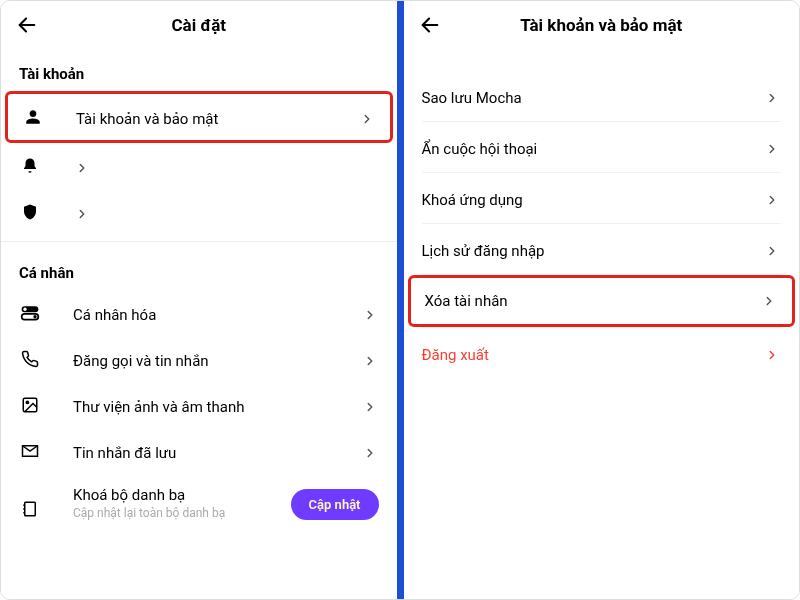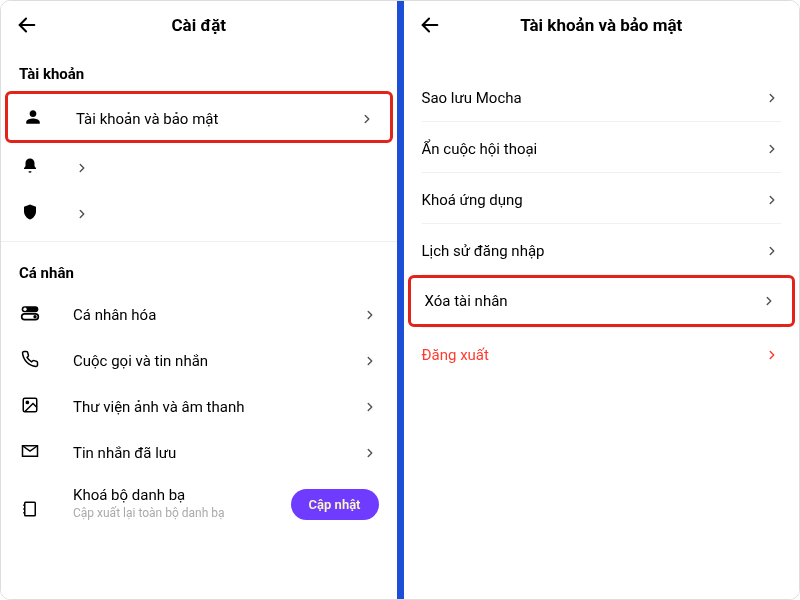--- a/index.html
+++ b/index.html
@@ -209,21 +209,21 @@
           </svg>
       </span>
     </div>
 
     <div class="row">
       <span class="icon">
         <svg width="18" height="18" viewBox="0 0 24 24" fill="none" stroke="#000" stroke-width="2">
             <path d="M22 16.92v3a2 2 0 0 1-2.18 2A19.8 19.8 0 0 1 2.08 4.18 2 2 0 0 1 4.11 2h3a2 2 0 0 1 2 1.72c.13.96.37 1.9.7 2.81a2 2 0 0 1-.45 2.11L8.09 9.91a16 16 0 0 0 6 6l1.27-1.27a2 2 0 0 1 2.11-.45c.91.33 1.85.57 2.81.7A2 2 0 0 1 22 16.92z"></path>
           </svg>
       </span>
-      <span class="label">Cuộc gọi và tin nhắn</span>
+      <span class="label">Đăng gọi và tin nhắn</span>
       <span class="chevron">
         <svg width="14" height="14" viewBox="0 0 24 24" fill="none" stroke="#555" stroke-width="2.5" stroke-linecap="round" stroke-linejoin="round">
             <polyline points="9 18 15 12 9 6"></polyline>
           </svg>
       </span>
     </div>
 
     <div class="row">
       <span class="icon">
         <svg width="18" height="18" viewBox="0 0 24 24" fill="none" stroke="#000" stroke-width="2">
@@ -259,21 +259,21 @@
       <span class="icon">
         <svg width="18" height="18" viewBox="0 0 24 24" fill="none" stroke="#000" stroke-width="2">
             <rect x="5" y="3" width="14" height="18" rx="1"></rect>
             <line x1="5" y1="7" x2="3" y2="7"></line>
             <line x1="5" y1="12" x2="3" y2="12"></line>
             <line x1="5" y1="17" x2="3" y2="17"></line>
           </svg>
       </span>
       <span class="label-stack">
         <span class="label">Khoá bộ danh bạ</span>
-        <span class="sub">Cập xuất lại toàn bộ danh bạ</span>
+        <span class="sub">Cập nhật lại toàn bộ danh bạ</span>
       </span>
       <span class="pill-btn">Cập nhật</span>
     </div>
   </div>
 
   <div class="panel">
     <div class="header">
       <div class="back-btn">
         <svg width="22" height="22" viewBox="0 0 24 24" fill="none" stroke="#000" stroke-width="2.2" stroke-linecap="round" stroke-linejoin="round">
             <line x1="20" y1="12" x2="4" y2="12"></line>

